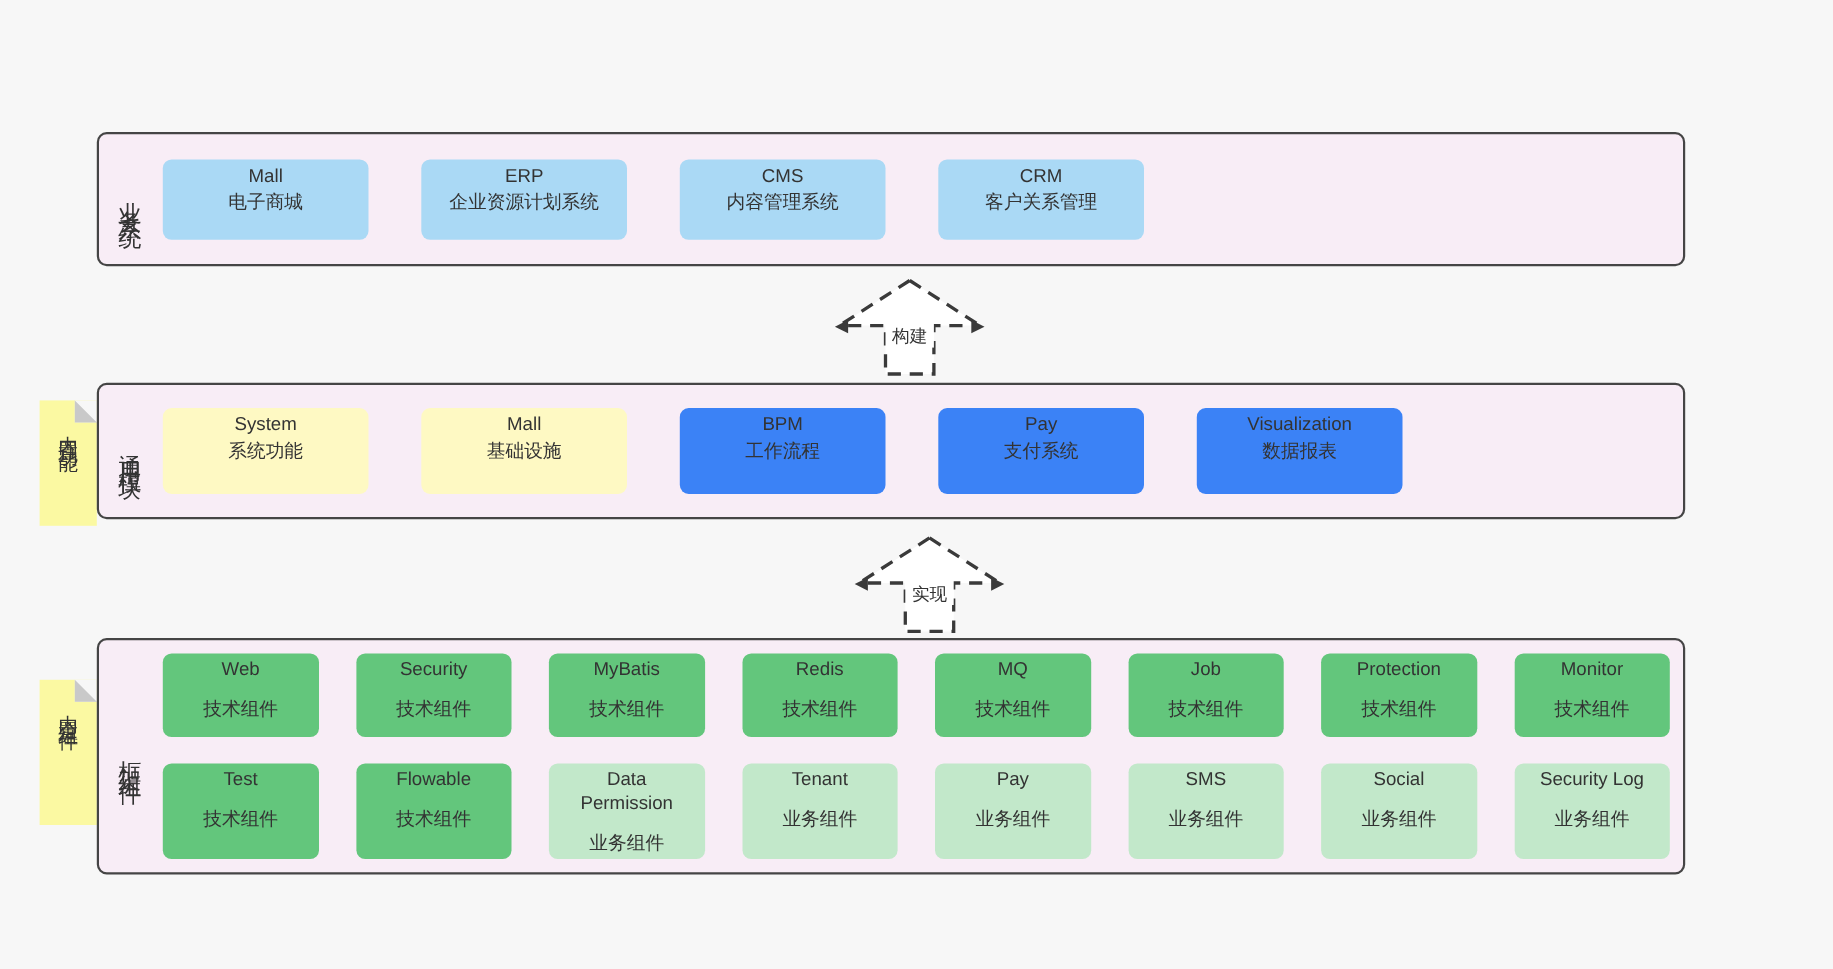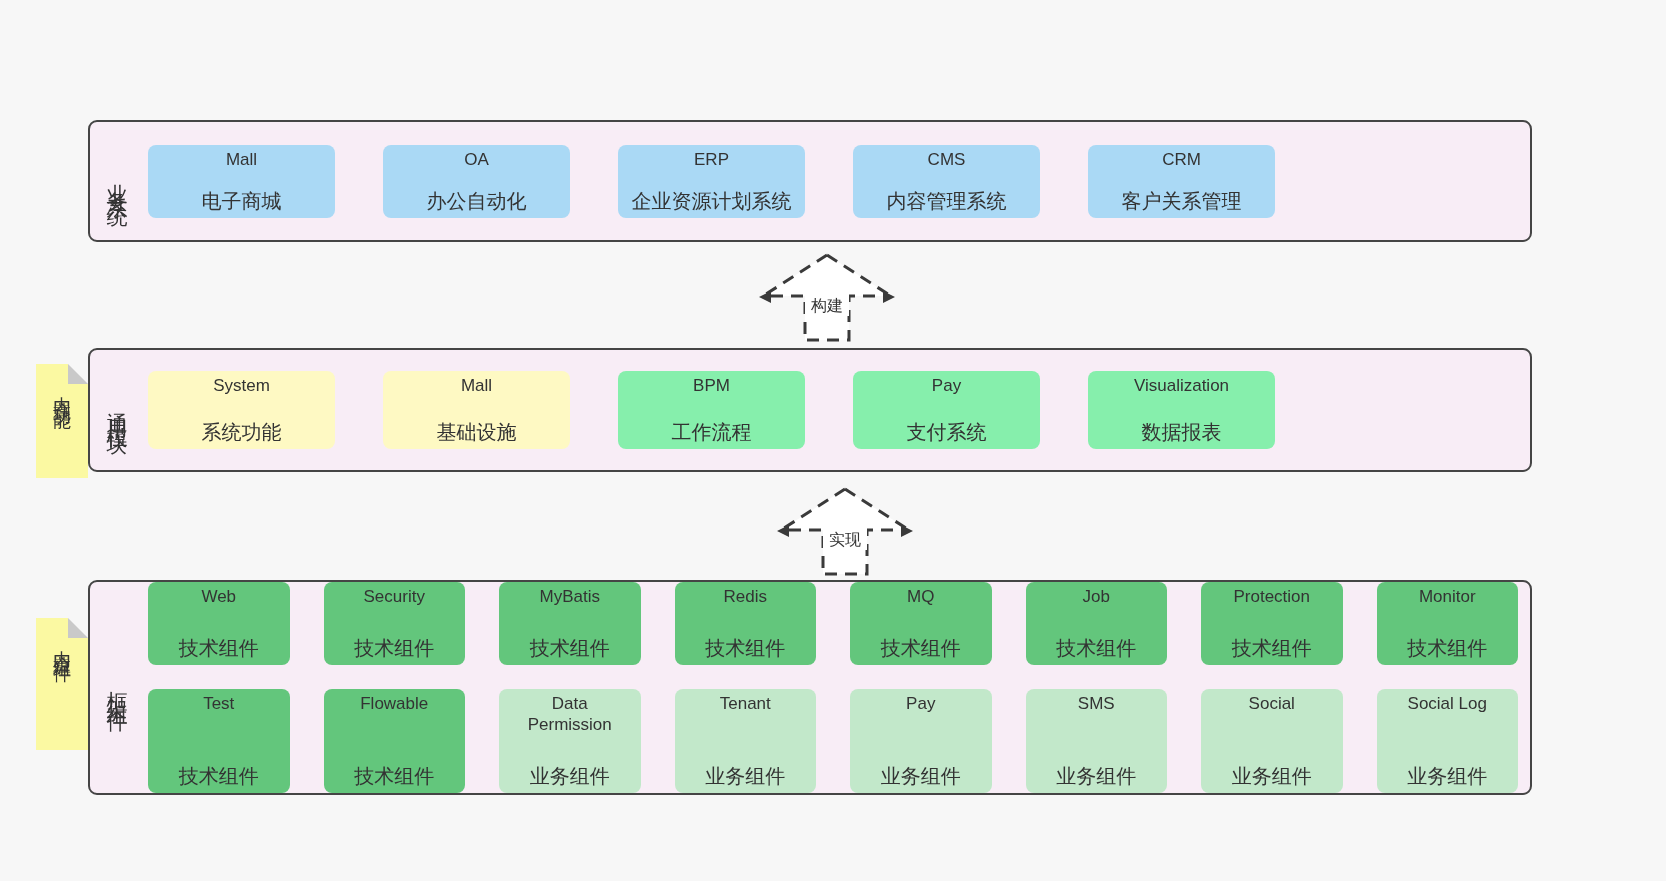--- a/index.html
+++ b/index.html
@@ -38,34 +38,34 @@
     display:flex;flex-direction:column;justify-content:center;gap:24px;
   }
   .box-row{display:flex;}
   .cols-6 .box-row{gap:48px;}
   .cols-8 .box-row{gap:34px;}
 
   
   .box{
     border-radius:8px;
     display:flex;flex-direction:column;
-    align-items:center;justify-content:space-between;
+    align-items:center;justify-content:flex-start;
     text-align:center;
     box-sizing:border-box;
     padding:4px 10px;
   }
   .cols-6 .box{width:187px;min-height:73px;}
   .layer-modules .box{min-height:78px;}
   .cols-8 .box{width:148px;min-height:76px;gap:12px;}
   .box-name{font-size:17px;line-height:1.25;}
-  .box-desc{font-size:20px;line-height:1.25;margin-top:17px;}
+  .box-desc{font-size:17px;line-height:1.25;margin-top:3px;}
 
   .blue{background:#aad9f5;}
   .red{background:#fef9c3;}
-  .pink{background:#86efac;}
+  .pink{background:#3b82f6;}
   .green{background:#63c67c;}
   .lightgreen{background:#c2e8ca;}
 
   
   .sticky{
     position:absolute;left:36px;width:52px;
     background:#fbf9a2;
     box-sizing:border-box;
     display:flex;justify-content:center;
   }
@@ -97,24 +97,20 @@
 
 <div class="page">
 
   <section class="layer layer-business cols-6">
     <div class="layer-label">业务系统</div>
     <div class="rows">
         <div class="box-row">
           <div class="box blue">
             <div class="box-name">Mall</div>
             <div class="box-desc">电子商城</div>
-          </div>
-          <div class="box blue">
-            <div class="box-name">OA</div>
-            <div class="box-desc">办公自动化</div>
           </div>
           <div class="box blue">
             <div class="box-name">ERP</div>
             <div class="box-desc">企业资源计划系统</div>
           </div>
           <div class="box blue">
             <div class="box-name">CMS</div>
             <div class="box-desc">内容管理系统</div>
           </div>
           <div class="box blue">
@@ -239,20 +235,20 @@
           </div>
           <div class="box lightgreen">
             <div class="box-name">SMS</div>
             <div class="box-desc">业务组件</div>
           </div>
           <div class="box lightgreen">
             <div class="box-name">Social</div>
             <div class="box-desc">业务组件</div>
           </div>
           <div class="box lightgreen">
-            <div class="box-name">Social Log</div>
+            <div class="box-name">Security Log</div>
             <div class="box-desc">业务组件</div>
           </div>
         </div>
       </div>
   </section>
 
 </div>
 
 </body></html>

